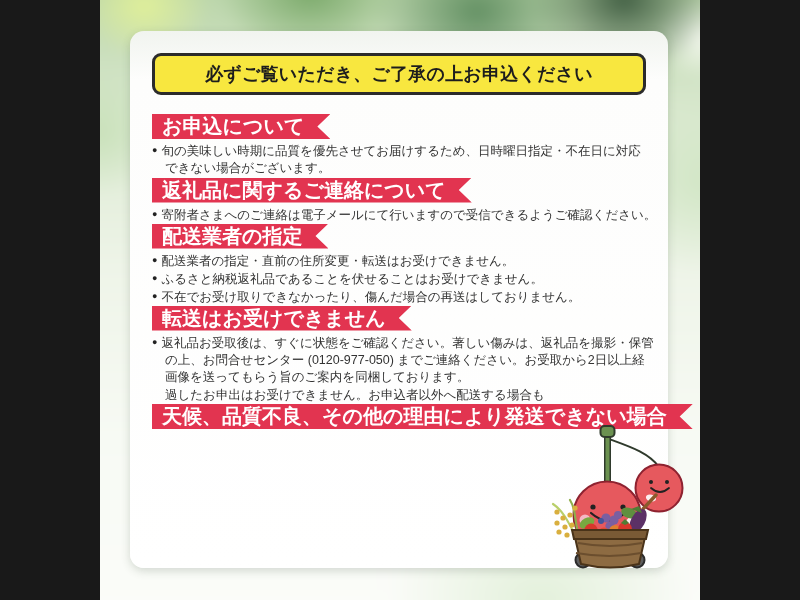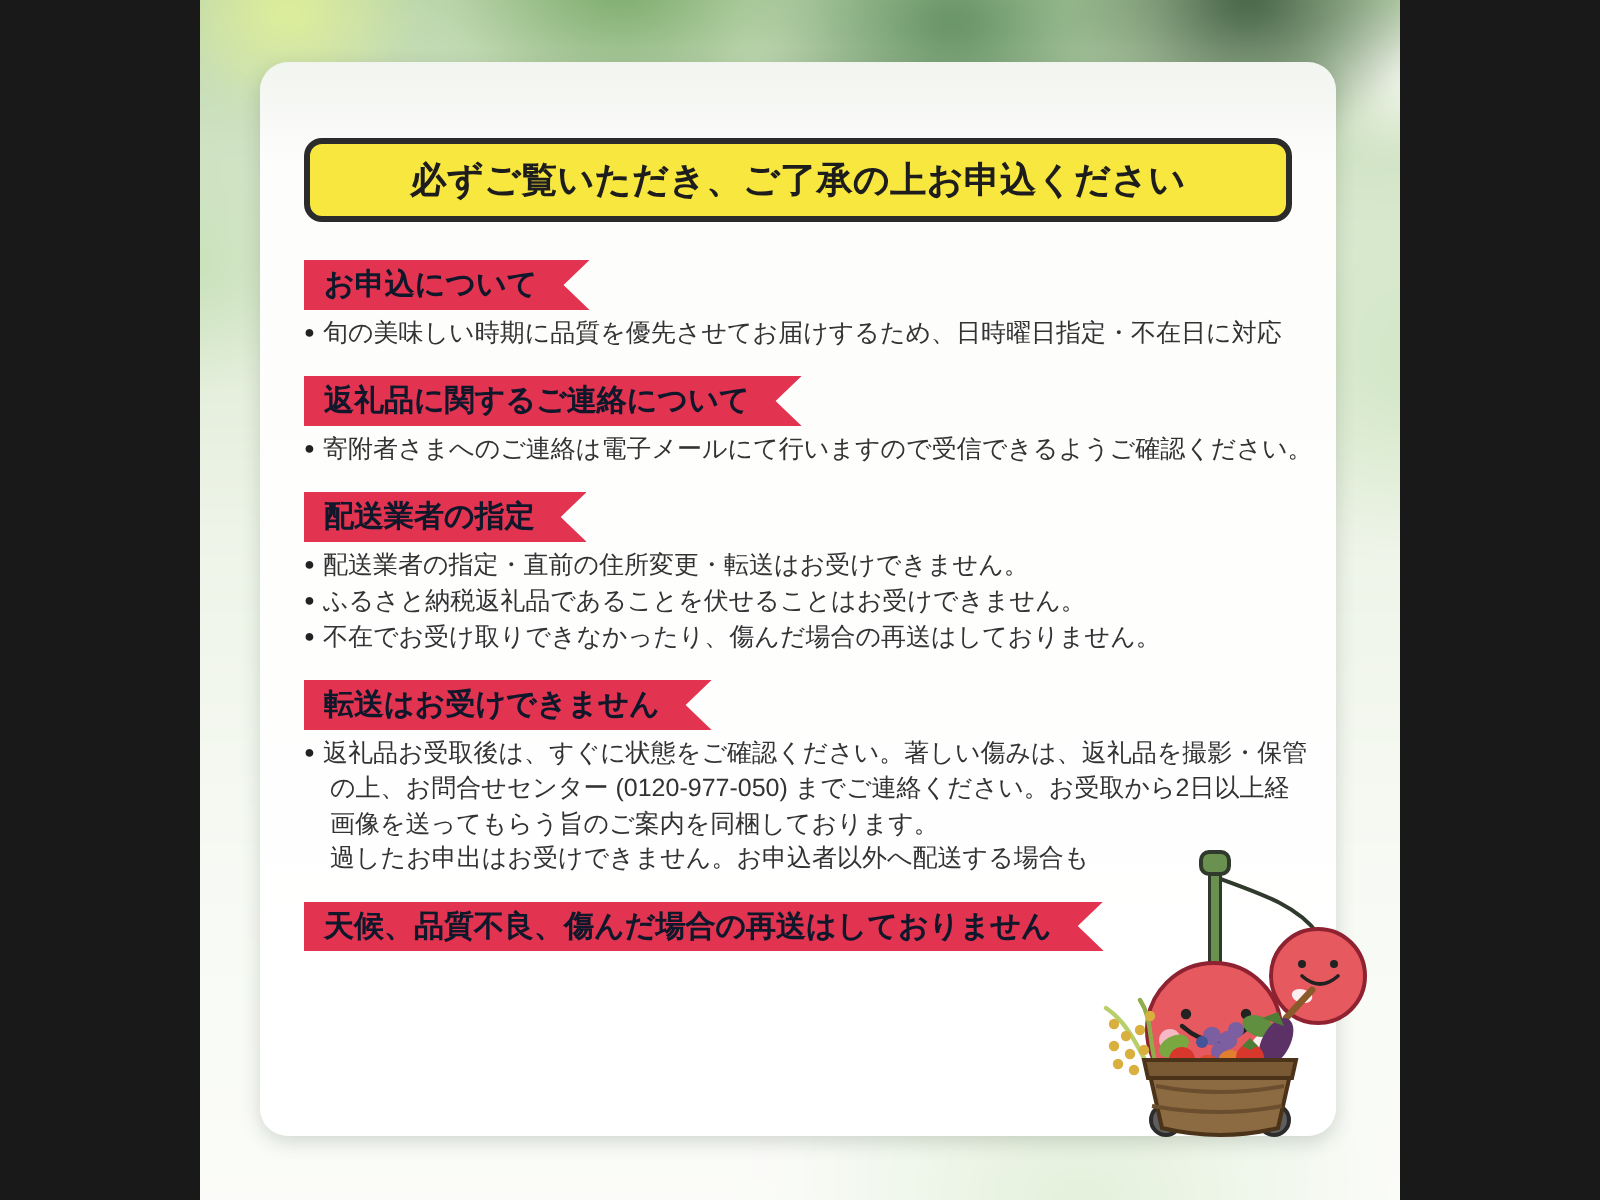--- a/index.html
+++ b/index.html
@@ -27,37 +27,37 @@
       radial-gradient(150px 130px at 98% 32%, rgba(192,222,176,.5), rgba(192,222,176,0) 70%),
       radial-gradient(220px 160px at 72% 97%, rgba(198,226,182,.45), rgba(198,226,182,0) 70%),
       linear-gradient(180deg,#b7d3a6 0%,#dcead2 22%,#eef4e8 45%,#f7faf4 72%,#fbfcf9 100%);
   }
   .panel{
     position:absolute;left:30px;top:31px;width:538px;height:537px;
     box-sizing:border-box;
     background:linear-gradient(180deg,#f1f4ef 0%,#fdfdfc 9%,#ffffff 100%);
     border-radius:14px;
     box-shadow:0 3px 10px rgba(50,70,50,.20);
-    padding:16px 22px;
+    padding:0 22px;
   }
   .banner{
     box-sizing:border-box;
     margin-top:22px;width:100%;height:42px;
     background:#f8e73f;
     border:3px solid #2b2b2b;border-radius:9px;
     display:flex;align-items:center;justify-content:center;
     font-size:18px;font-weight:bold;color:#1d1d1d;
     letter-spacing:.2px;white-space:nowrap;
   }
-  .section{margin-top:12px;}
+  .section{}
   .section.first{margin-top:19px;}
   .ribbon{
     display:inline-block;
-    background:#e23450;color:#0f172a;
-    font-size:15px;font-weight:bold;
+    background:#e23450;color:#ffffff;
+    font-size:20px;font-weight:bold;
     height:25px;line-height:25px;
     padding:0 26px 0 10px;
     clip-path:polygon(0 0,100% 0,calc(100% - 13px) 50%,100% 100%,0 100%);
     white-space:nowrap;
   }
   .items{margin-top:3px;}
   .line{
     font-size:12.5px;line-height:17.5px;color:#333;
     white-space:nowrap;
   }
@@ -72,20 +72,21 @@
   <div class="foliage"></div>
 
   <div class="panel">
 
     <div class="banner">必ずご覧いただき、ご了承の上お申込ください</div>
 
     <div class="section first">
       <div class="ribbon">お申込について</div>
       <div class="items">
         <div class="line"><span class="bullet">●</span><span>旬の美味しい時期に品質を優先させてお届けするため、日時曜日指定・不在日に対応</span></div>
+        <div class="line cont"><span>できない場合がございます。</span></div>
       </div>
     </div>
 
     <div class="section">
       <div class="ribbon">返礼品に関するご連絡について</div>
       <div class="items">
         <div class="line"><span class="bullet">●</span><span>寄附者さまへのご連絡は電子メールにて行いますので受信できるようご確認ください。</span></div>
       </div>
     </div>
 
@@ -102,21 +103,21 @@
       <div class="ribbon">転送はお受けできません</div>
       <div class="items">
         <div class="line"><span class="bullet">●</span><span>返礼品お受取後は、すぐに状態をご確認ください。著しい傷みは、返礼品を撮影・保管</span></div>
         <div class="line cont"><span>の上、お問合せセンター (0120-977-050) までご連絡ください。お受取から2日以上経</span></div>
         <div class="line cont"><span>画像を送ってもらう旨のご案内を同梱しております。</span></div>
         <div class="line cont"><span>過したお申出はお受けできません。お申込者以外へ配送する場合も</span></div>
       </div>
     </div>
 
     <div class="section">
-      <div class="ribbon">天候、品質不良、傷んだ場合の再送はしておりません</div>
+      <div class="ribbon">天候、品質不良、その他の理由により発送できない場合</div>
     </div>
 
   </div>
 
   <svg class="mascot" viewBox="0 0 155 158" xmlns="http://www.w3.org/2000/svg">
 
     <path d="M64,22 C86,30 104,36 114,50" fill="none" stroke="#2f3a2c" stroke-width="2" stroke-linecap="round"></path>
 
     <line x1="62.5" y1="18" x2="62.5" y2="70" stroke="#2f3a2c" stroke-width="7" stroke-linecap="round"></line>
     <line x1="62.5" y1="18" x2="62.5" y2="70" stroke="#6b9150" stroke-width="4" stroke-linecap="round"></line>

